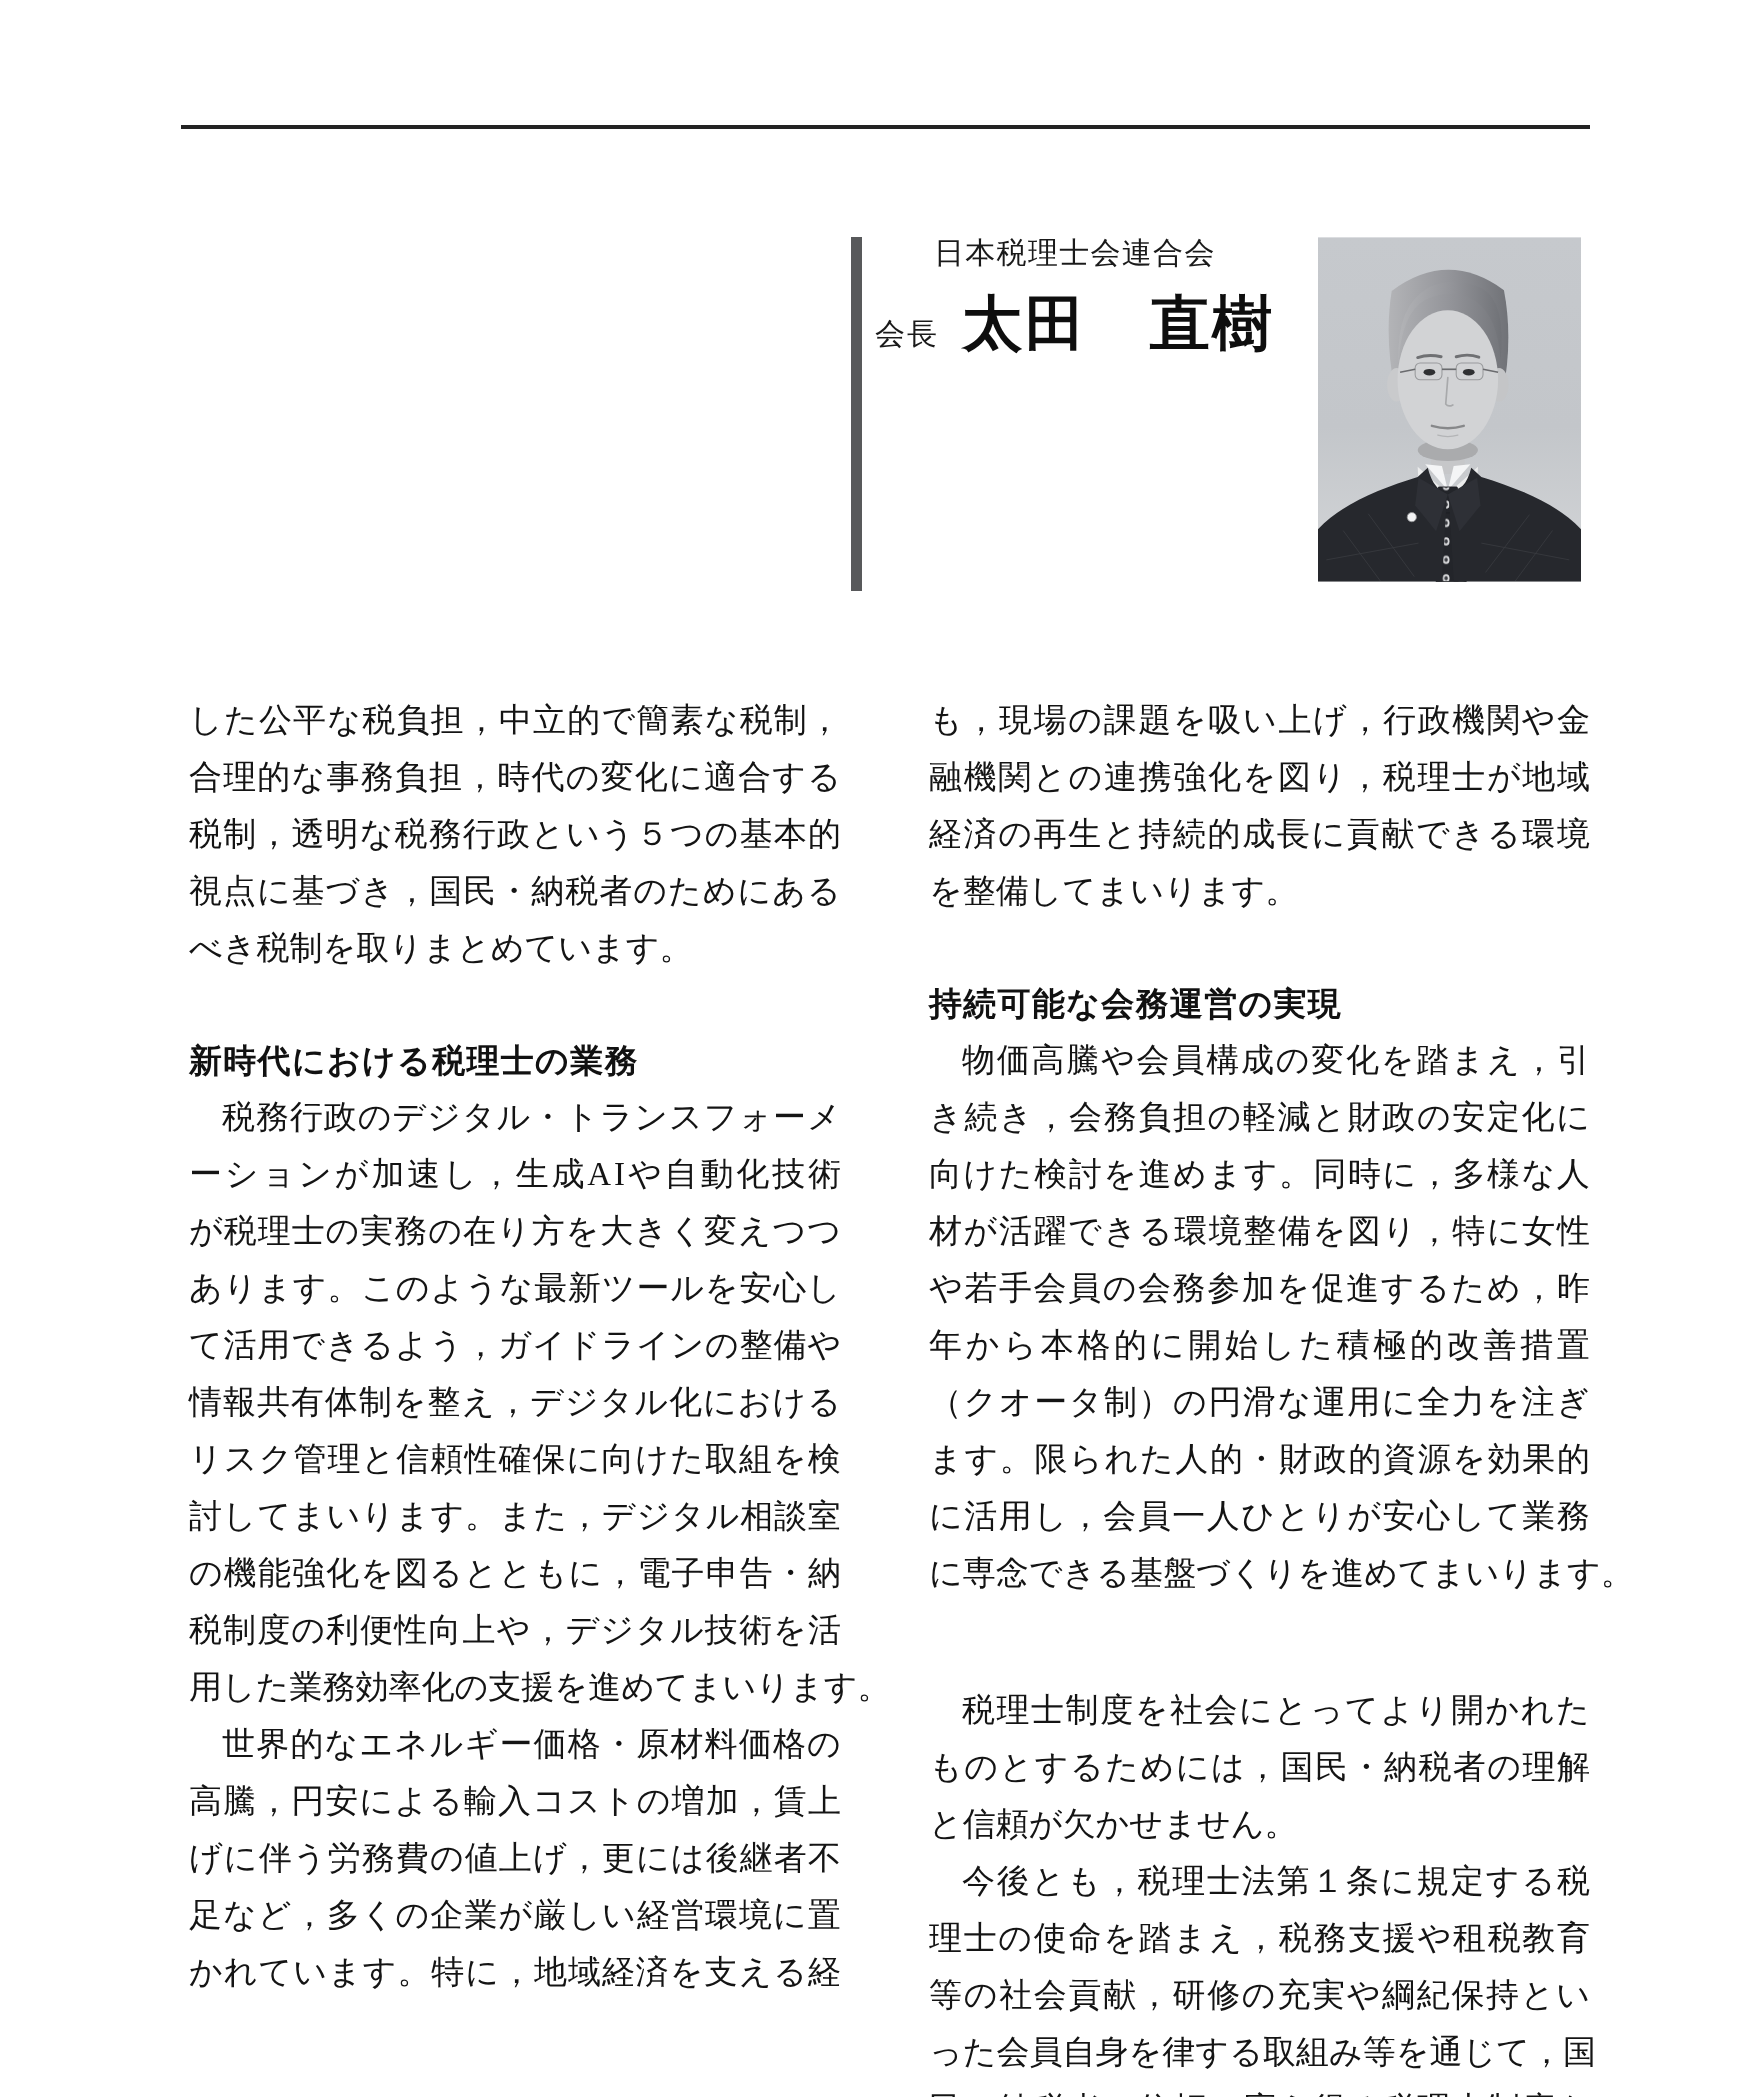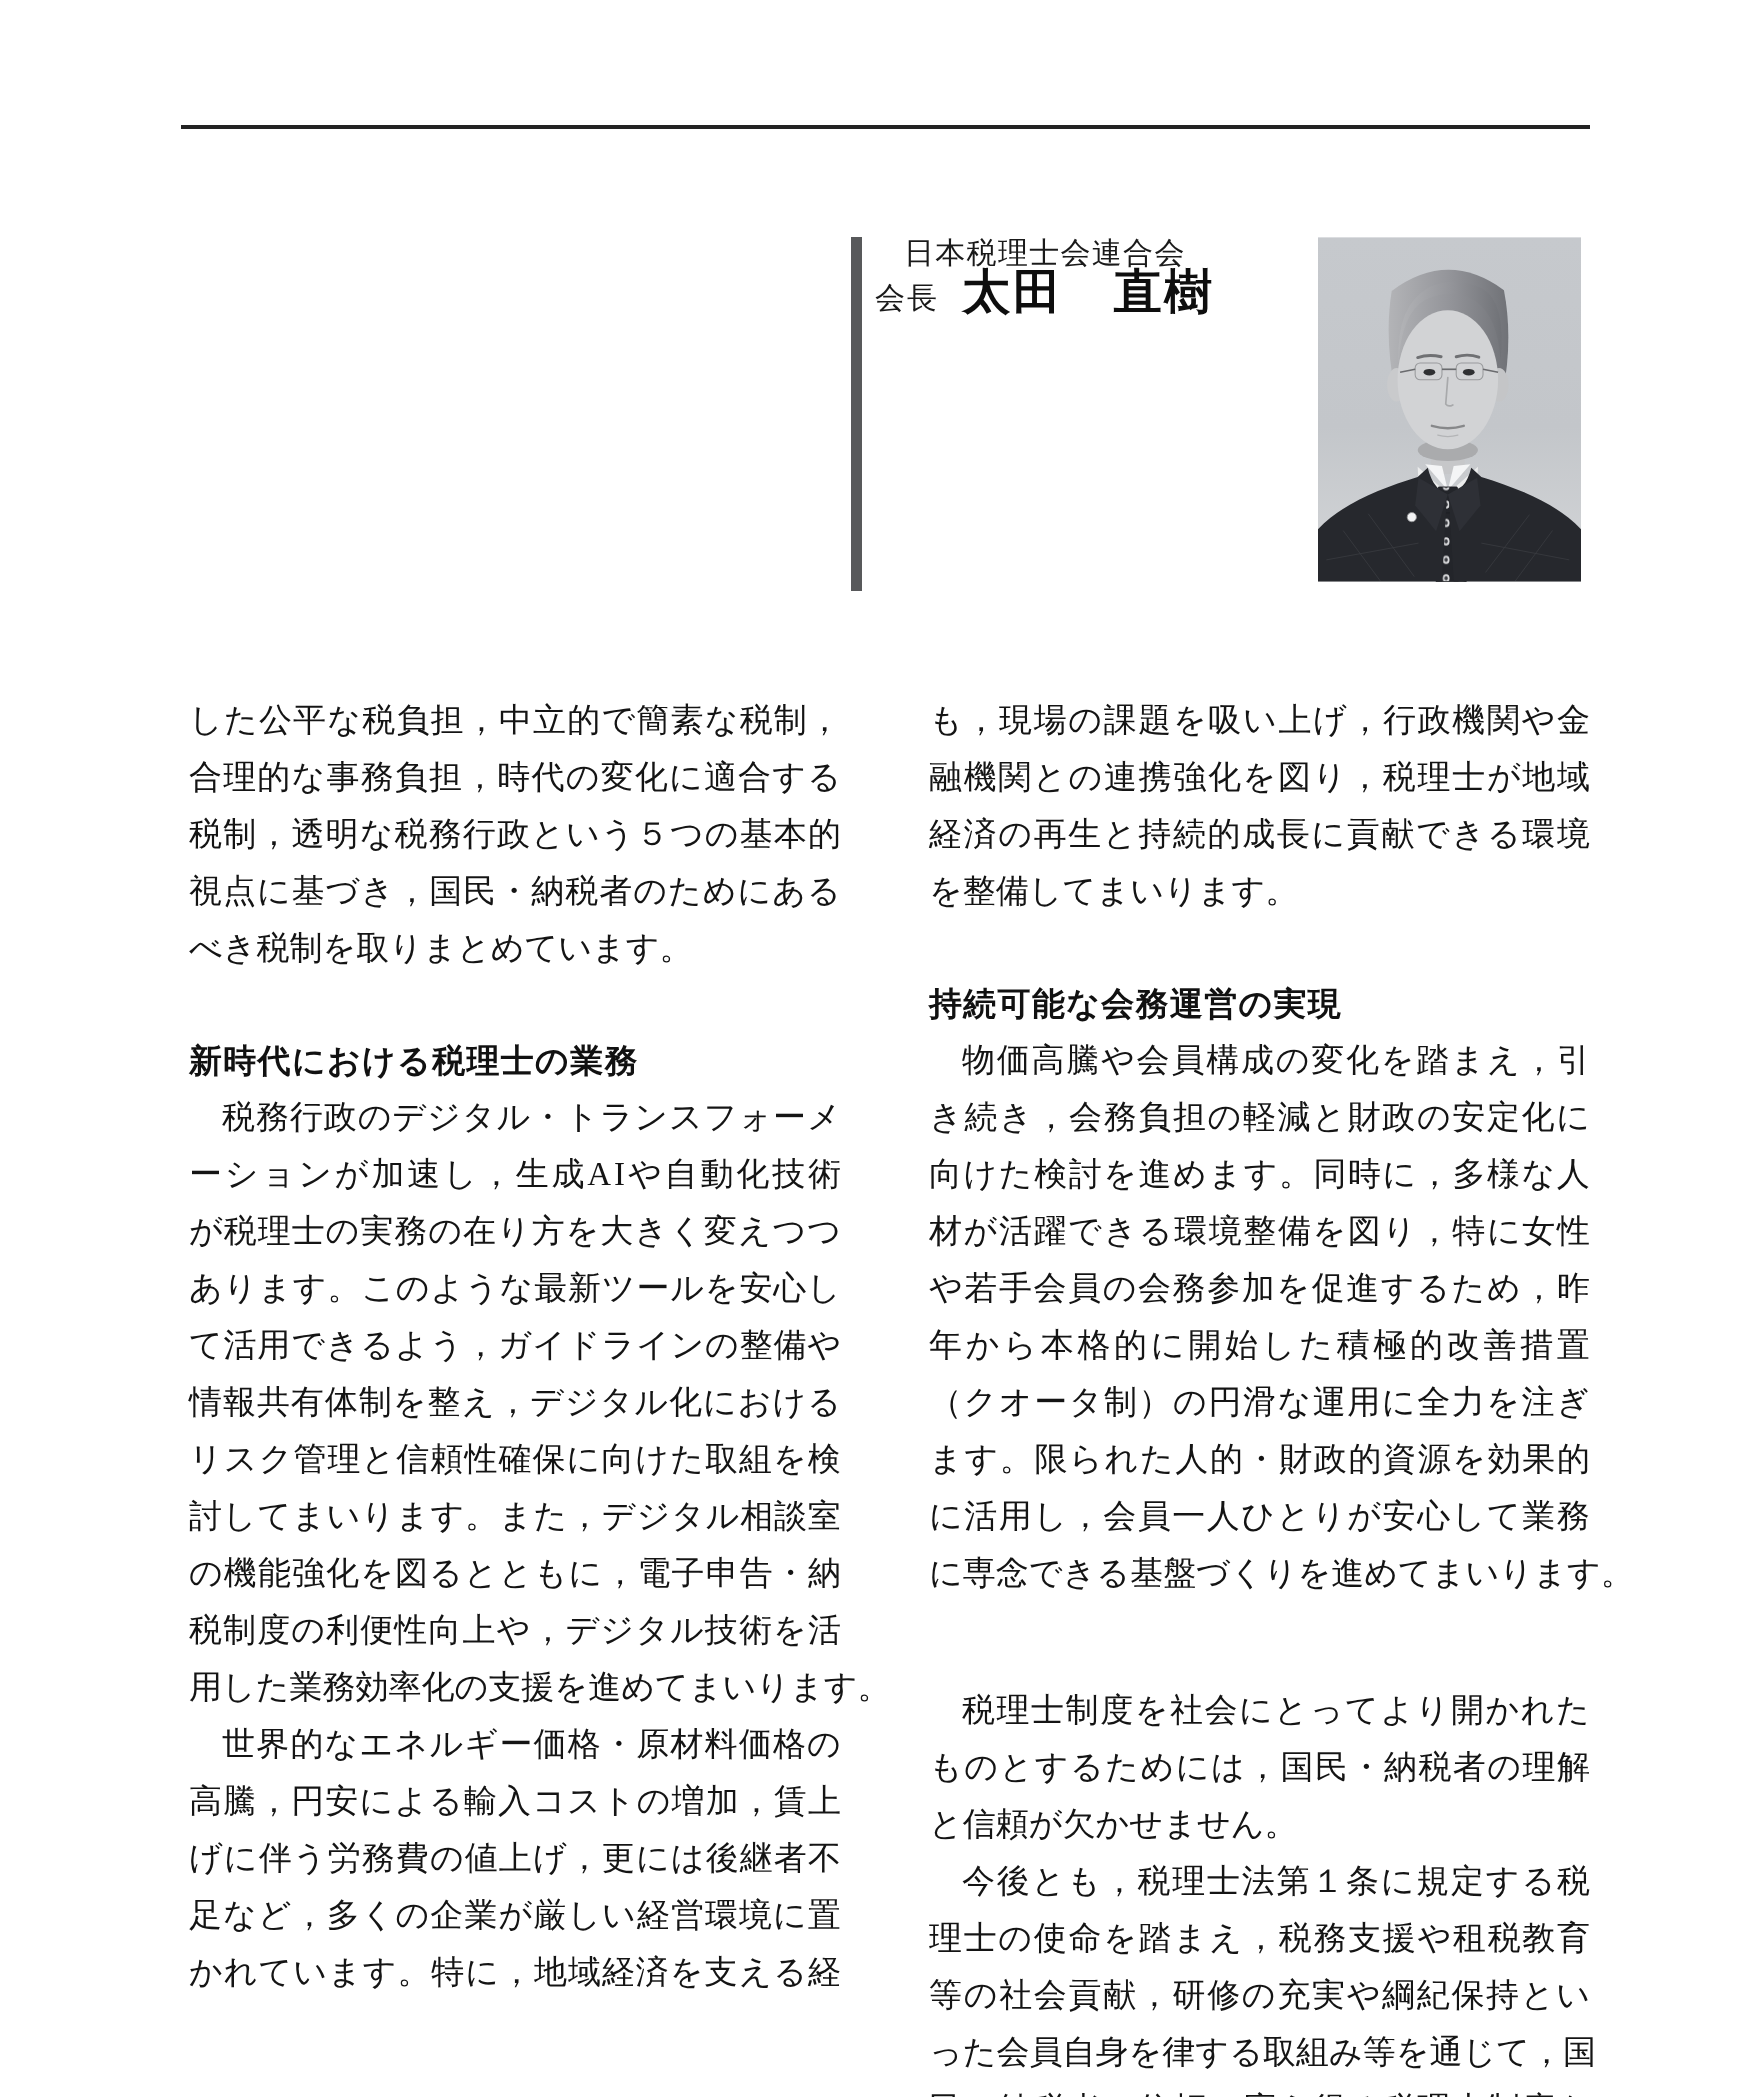--- a/index.html
+++ b/index.html
@@ -34,32 +34,33 @@
   }
   .org {
     font-family: "Liberation Sans", "DejaVu Sans", sans-serif;
     font-size: 30px;
     line-height: 1;
     letter-spacing: 1.3px;
     color: #1a1a1a;
     text-align: center;
   }
   .name-row {
+    margin-top: 26px;
     display: flex;
     align-items: baseline;
   }
   .role {
     font-family: "Liberation Sans", "DejaVu Sans", sans-serif;
     font-size: 30px;
     letter-spacing: 2.1px;
     line-height: 1;
     color: #1a1a1a;
   }
   .name {
-    font-size: 48px;
+    font-size: 60px;
     font-weight: bold;
     line-height: 1;
     margin-left: 23px;
     letter-spacing: 2.5px;
     color: #0e0e0e;
   }
 
   .portrait {
     position: absolute;
     left: 1318px; top: 237px;

